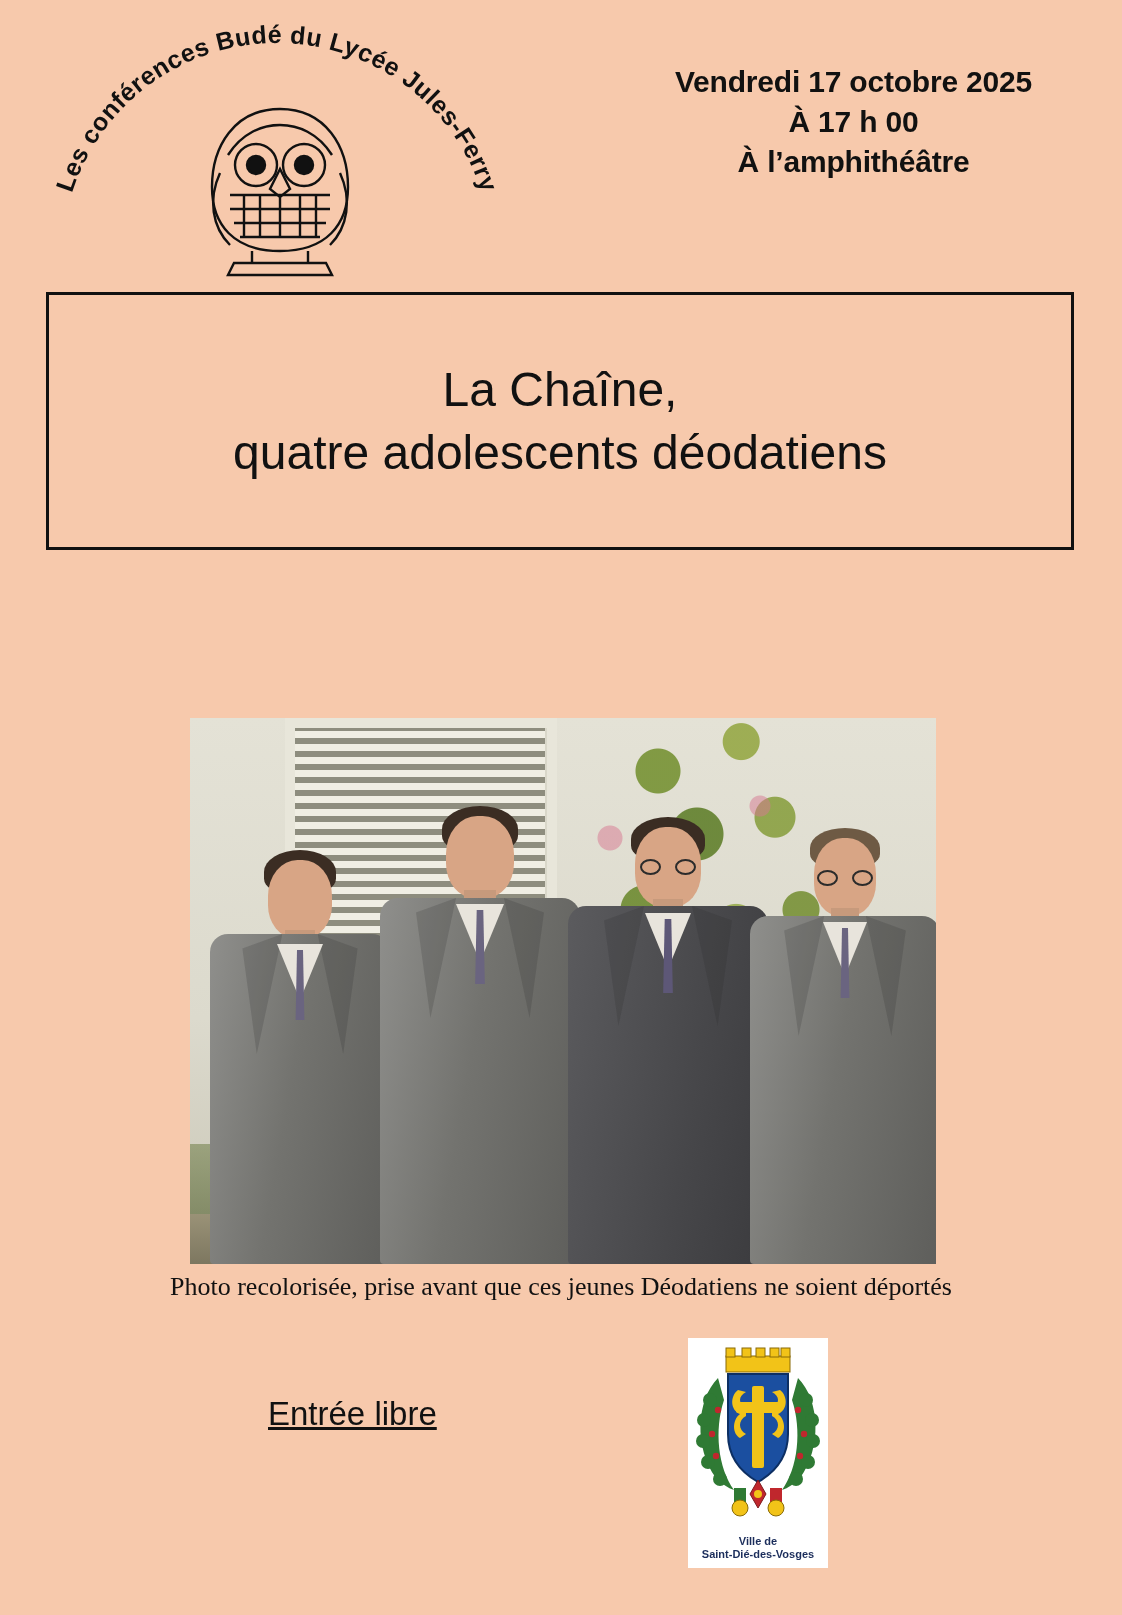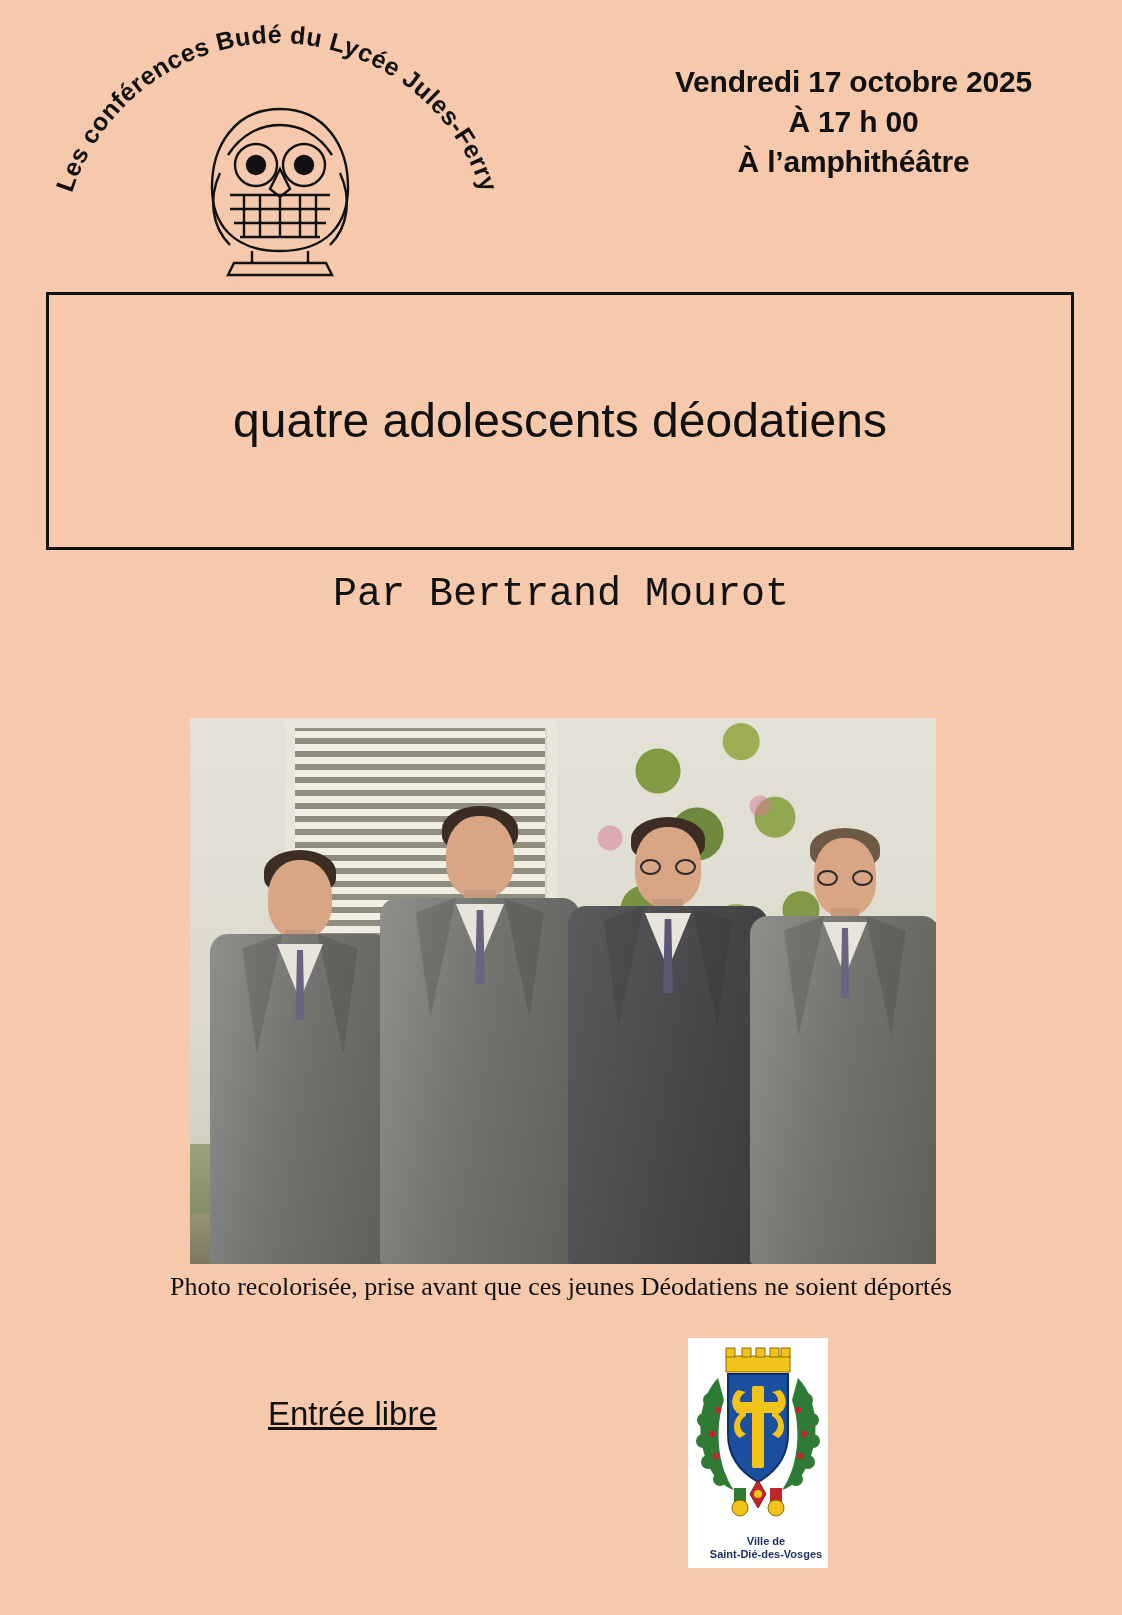--- a/index.html
+++ b/index.html
@@ -280,21 +280,20 @@
   .crest-label {
     position: absolute;
     left: 0;
     bottom: 6px;
     width: 100%;
     text-align: center;
     font-size: 11px;
     line-height: 1.25;
     color: #1b2d5b;
     font-weight: bold;
-    padding-left: 8px;
   }
 </style>
 </head>
 <body>
 
 <div class="header">
 
   <div class="logo-block">
     <svg class="arc-text" viewBox="0 0 470 280">
       <defs>
@@ -337,25 +336,25 @@
   </div>
 
   <div class="event-info">
     <div>Vendredi 17 octobre 2025</div>
     <div>À 17 h 00</div>
     <div>À l’amphithéâtre</div>
   </div>
 </div>
 
 <div class="title-box">
+  <div class="title-line">La Chaîne,</div>
   <div class="title-line">quatre adolescents déodatiens</div>
 </div>
 
 <div class="speaker">
-  <div>Par Bertrand Mourot</div>
 </div>
 
 <div class="photo-wrap">
   <div class="photo">
     <div class="wall"></div>
     <div class="shutter"></div>
     <div class="window-frame"></div>
     <div class="foliage"></div>
     <div class="foliage pink"></div>
     <div class="hedge"></div>

